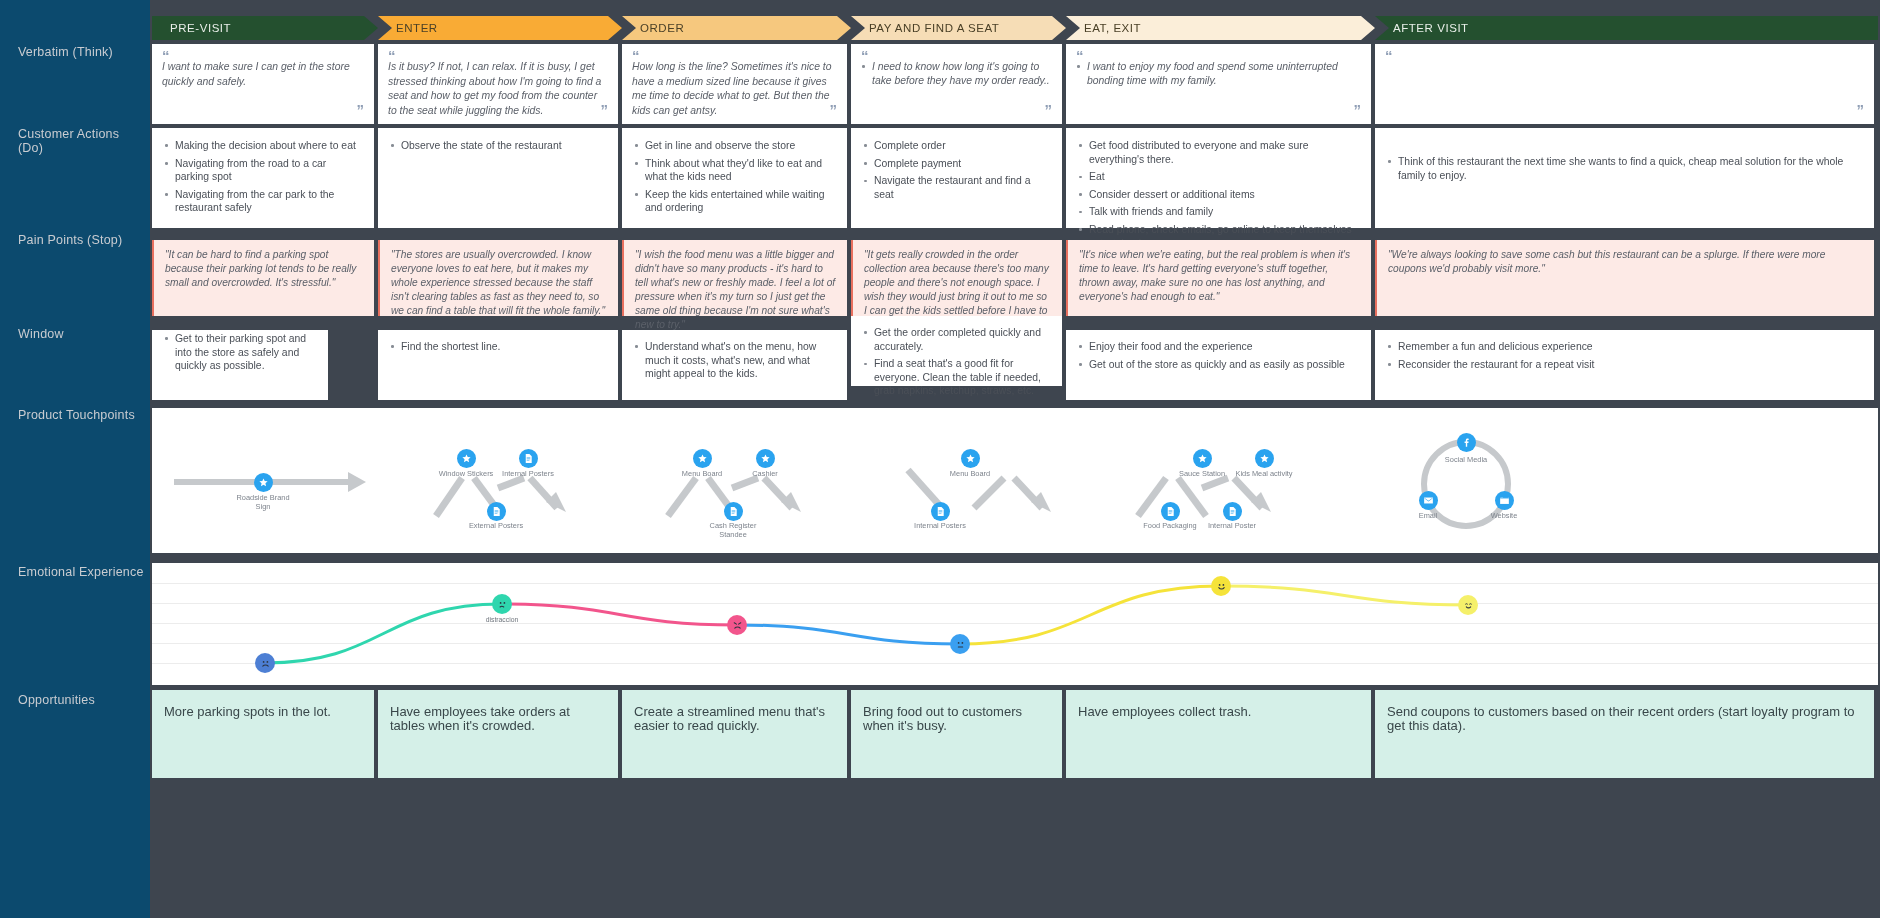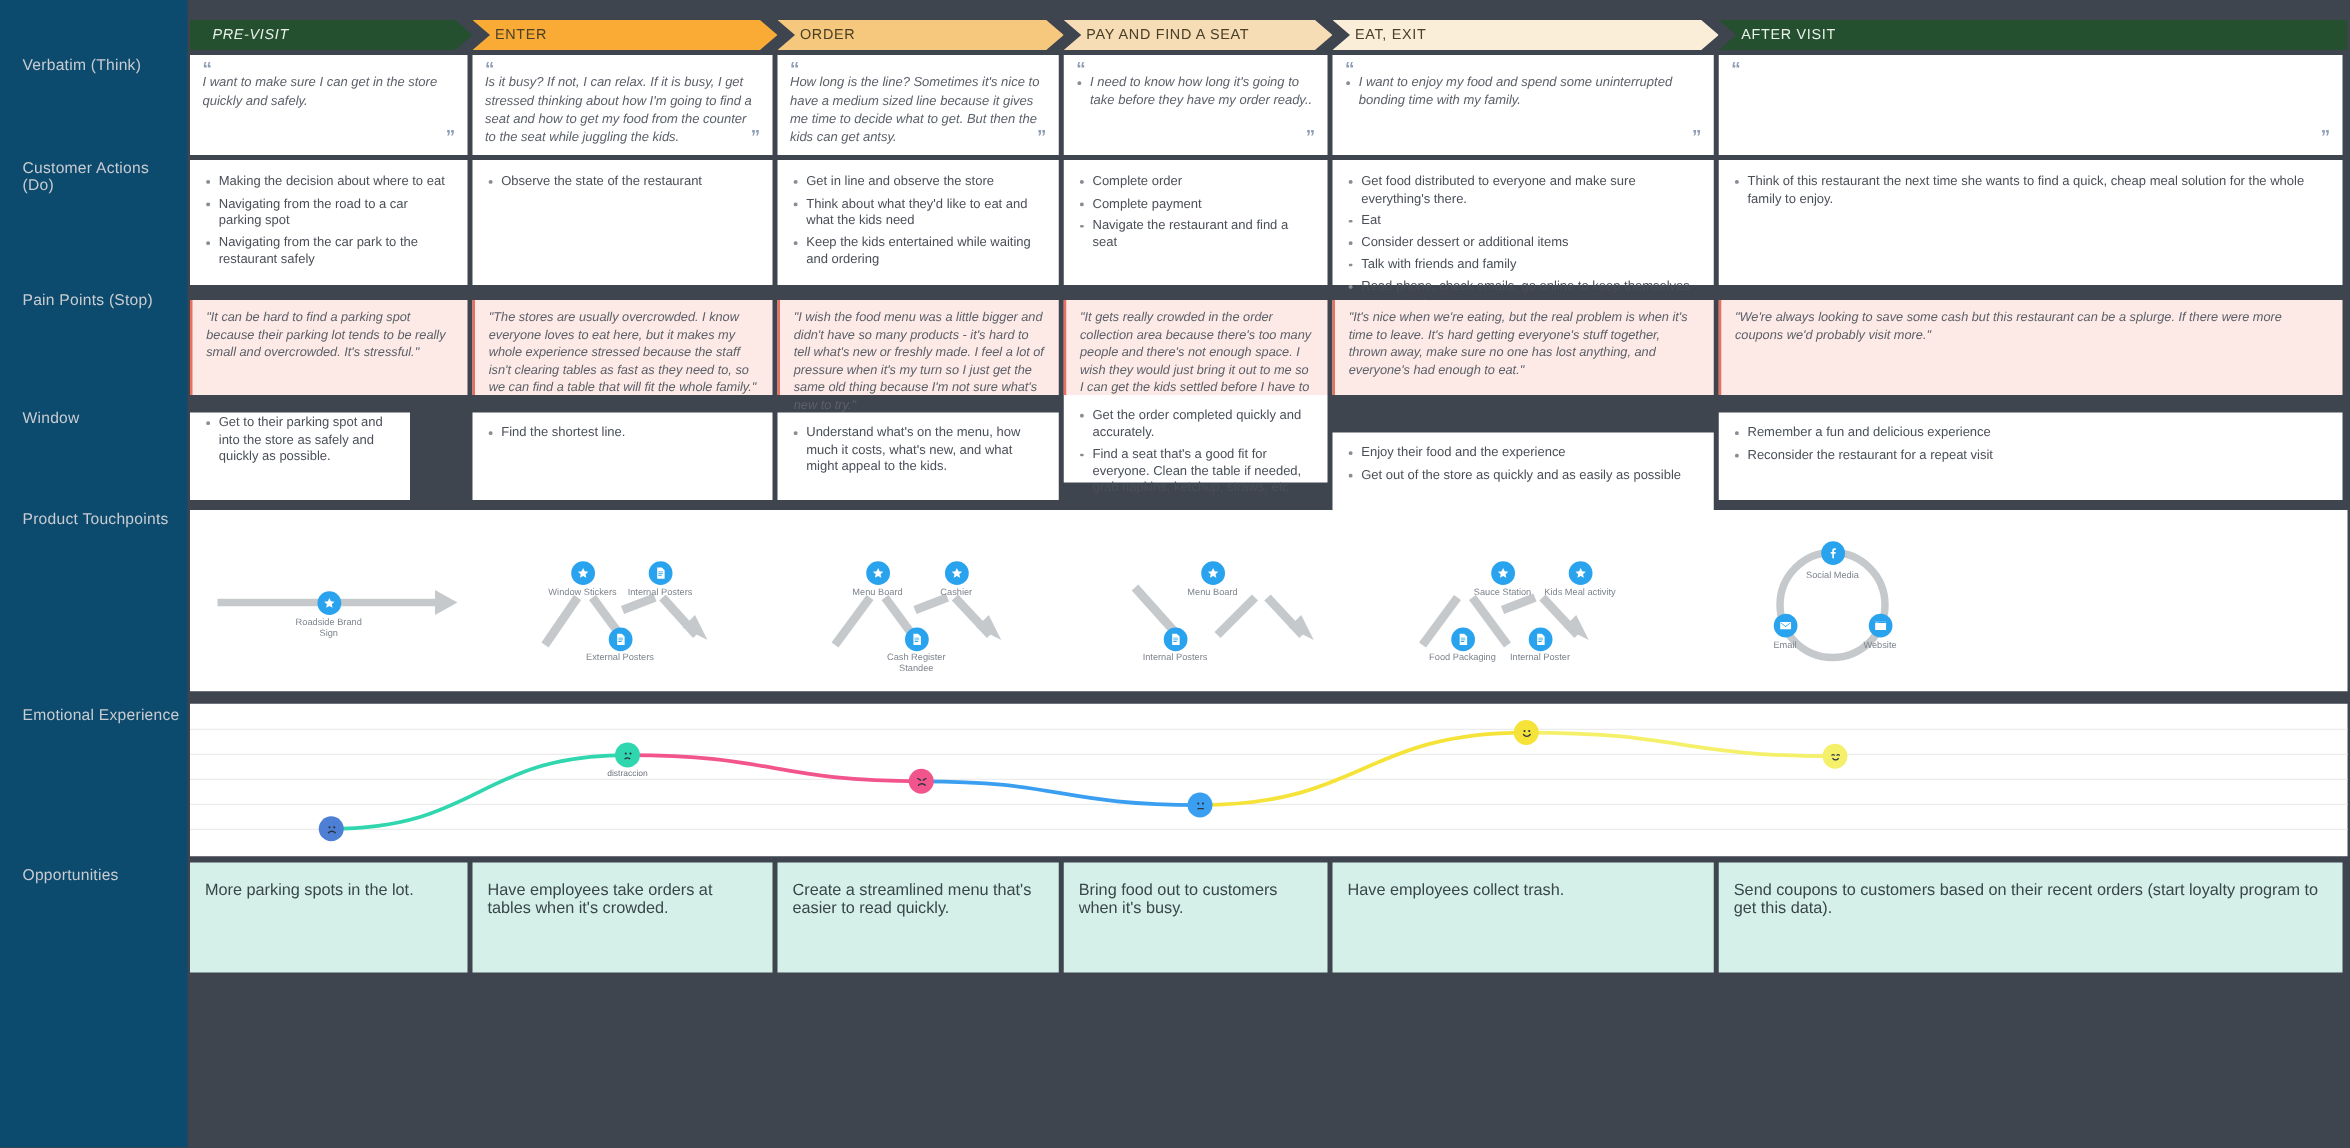--- a/index.html
+++ b/index.html
@@ -81,21 +81,21 @@
     <div class="rail-label" style="top:45px">Verbatim (Think)</div>
     <div class="rail-label" style="top:127px"><span>Customer Actions (Do)</span></div>
     <div class="rail-label" style="top:233px">Pain Points (Stop)</div>
     <div class="rail-label" style="top:327px">Window</div>
     <div class="rail-label" style="top:408px">Product Touchpoints</div>
     <div class="rail-label" style="top:565px">Emotional Experience</div>
     <div class="rail-label" style="top:693px">Opportunities</div>
   </div>
 
   <div class="stages" id="stagesHost">
-      <div class="stage" style="left: 2px; width: 226px; font-style: italic;">
+      <div class="stage" style="left: 2px; width: 226px;">
         <div class="stage-body" style="background: rgb(36, 80, 47); clip-path: polygon(0px 0px, calc(100% - 14px) 0px, 100% 50%, calc(100% - 14px) 100%, 0px 100%);"></div>
         <span class="stage-txt" style="color: rgb(233, 239, 233);">PRE-VISIT</span>
       </div>
       <div class="stage" style="left: 228px; width: 244px;">
         <div class="stage-body" style="background: rgb(249, 171, 53); clip-path: polygon(0px 0px, calc(100% - 14px) 0px, 100% 50%, calc(100% - 14px) 100%, 0px 100%, 14px 50%);"></div>
         <span class="stage-txt" style="color: rgb(74, 64, 39);">ENTER</span>
       </div>
       <div class="stage" style="left: 472px; width: 229px;">
         <div class="stage-body" style="background: rgb(246, 200, 126); clip-path: polygon(0px 0px, calc(100% - 14px) 0px, 100% 50%, calc(100% - 14px) 100%, 0px 100%, 14px 50%);"></div>
         <span class="stage-txt" style="color: rgb(74, 64, 39);">ORDER</span>
@@ -177,21 +177,21 @@
       <div class="cell " style="left: 1066px; top: 128px; width: 305px; height: 100px; padding: 11px 12px;">
         <ul class="bul">
           <li>Get food distributed to everyone and make sure everything's there.</li>
           <li>Eat</li>
           <li>Consider dessert or additional items</li>
           <li>Talk with friends and family</li>
           <li>Read phone, check emails, go online to keep themselves entertained</li>
           <li>Get trash cleaned up</li>
         </ul>
       </div>
-      <div class="cell " style="left: 1375px; top: 128px; width: 499px; height: 100px; padding: 11px 12px;">
+      <div class="cell " style="left: 1375px; top: 128px; width: 499px; height: 100px; padding: 27px 12px;">
         <ul class="bul">
           <li>Think of this restaurant the next time she wants to find a quick, cheap meal solution for the whole family to enjoy.</li>
         </ul>
       </div>
       <div class="cell pain" style="left: 152px; top: 240px; width: 222px; height: 76px; padding: 8px 11px;">
         <div class="ptext">"It can be hard to find a parking spot because their parking lot tends to be really small and overcrowded. It's stressful."</div>
       </div>
       <div class="cell pain" style="left: 378px; top: 240px; width: 240px; height: 76px; padding: 8px 11px;">
         <div class="ptext">"The stores are usually overcrowded. I know everyone loves to eat here, but it makes my whole experience stressed because the staff isn't clearing tables as fast as they need to, so we can find a table that will fit the whole family."</div>
       </div>
@@ -221,21 +221,21 @@
         <ul class="bul">
           <li>Understand what's on the menu, how much it costs, what's new, and what might appeal to the kids.</li>
         </ul>
       </div>
       <div class="cell " style="left: 851px; top: 316px; width: 211px; height: 70px; padding: 10px 12px;">
         <ul class="bul">
           <li>Get the order completed quickly and accurately.</li>
           <li>Find a seat that's a good fit for everyone. Clean the table if needed, grab napkins, ketchup, straws, etc.</li>
         </ul>
       </div>
-      <div class="cell " style="left: 1066px; top: 330px; width: 305px; height: 70px; padding: 10px 12px; margin-top: 16px;">
+      <div class="cell " style="left: 1066px; top: 330px; width: 305px; height: 70px; padding: 10px 12px;">
         <ul class="bul">
           <li>Enjoy their food and the experience</li>
           <li>Get out of the store as quickly and as easily as possible</li>
         </ul>
       </div>
       <div class="cell " style="left: 1375px; top: 330px; width: 499px; height: 70px; padding: 10px 12px;">
         <ul class="bul">
           <li>Remember a fun and delicious experience</li>
           <li>Reconsider the restaurant for a repeat visit</li>
         </ul>

